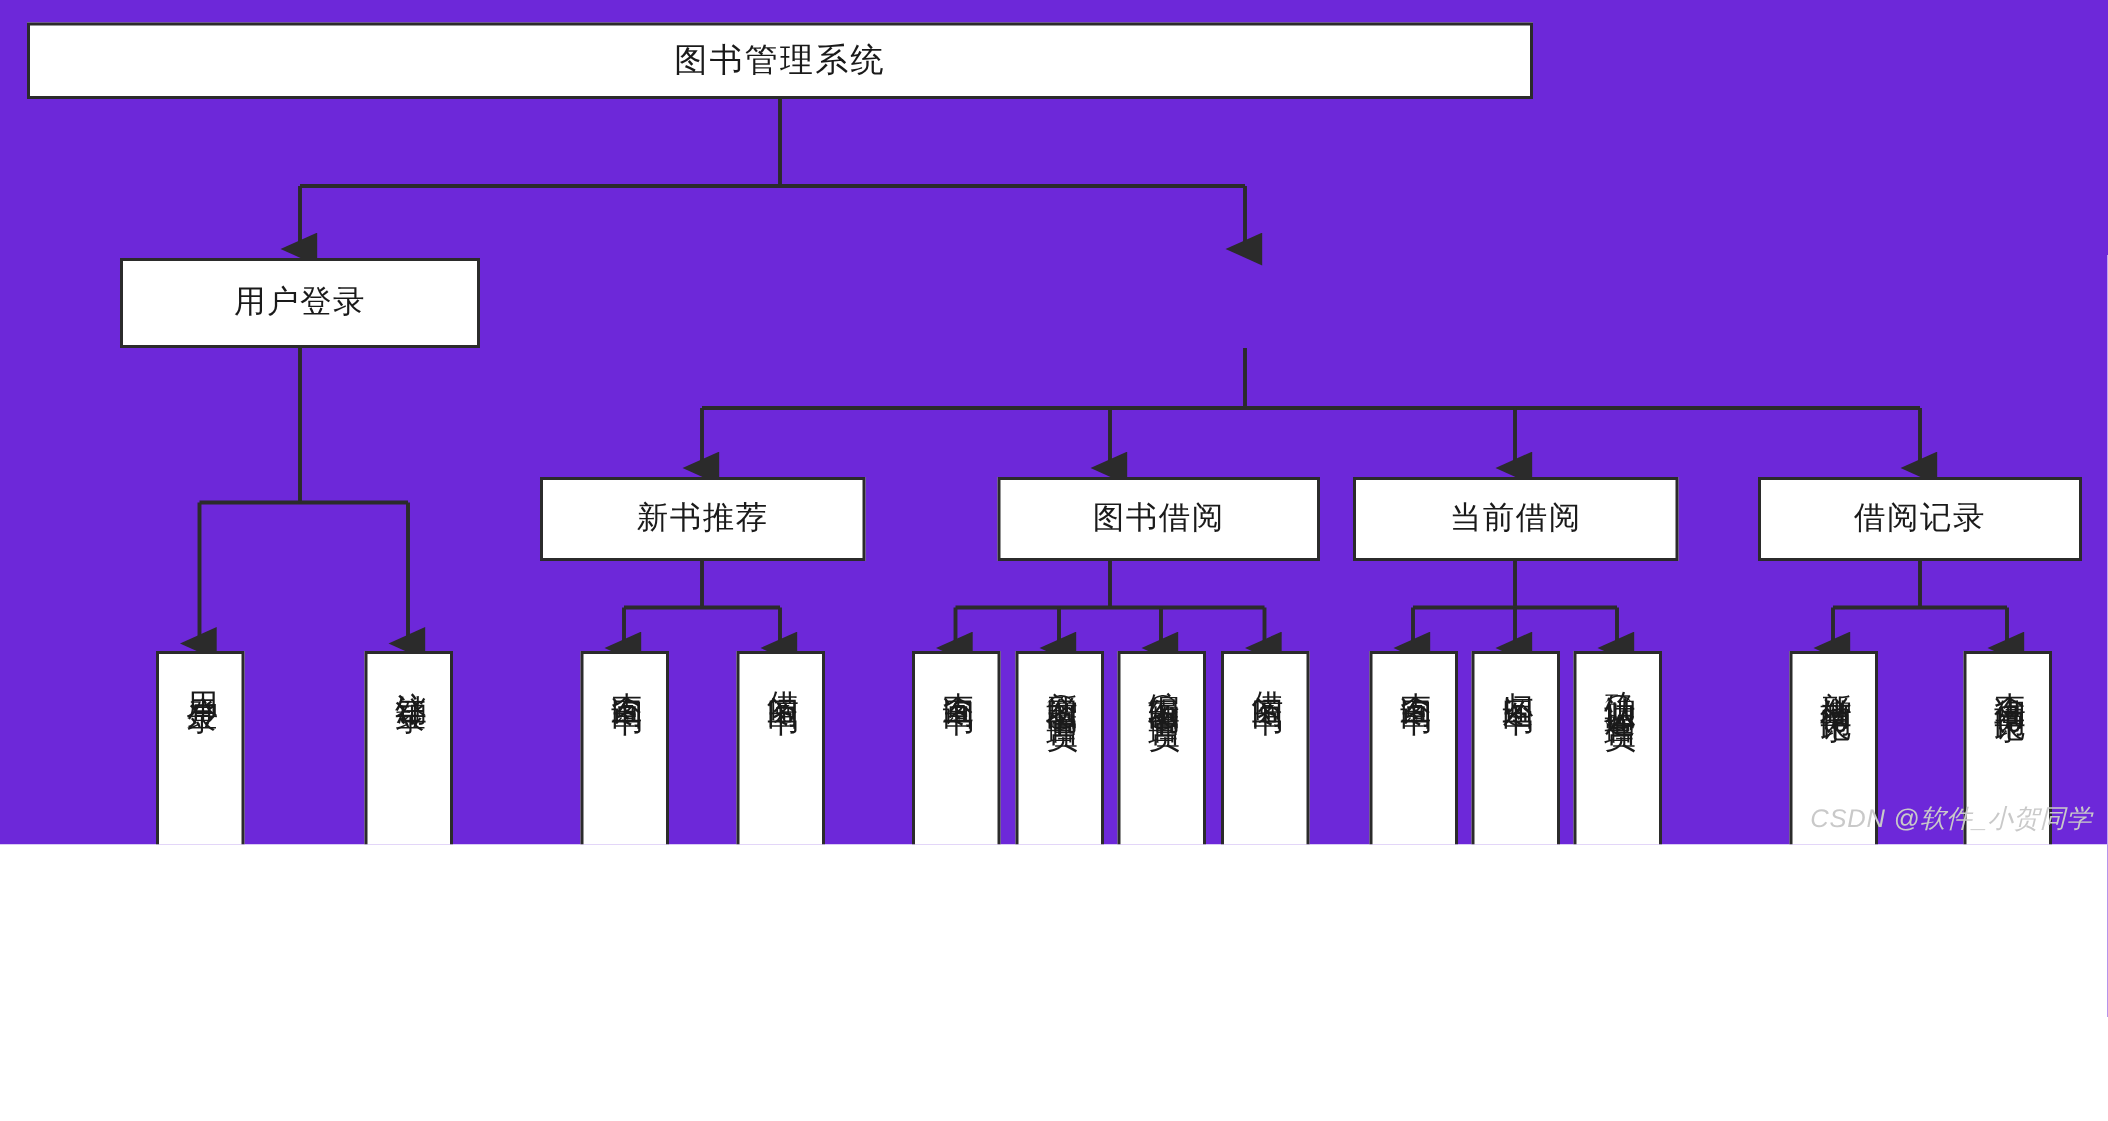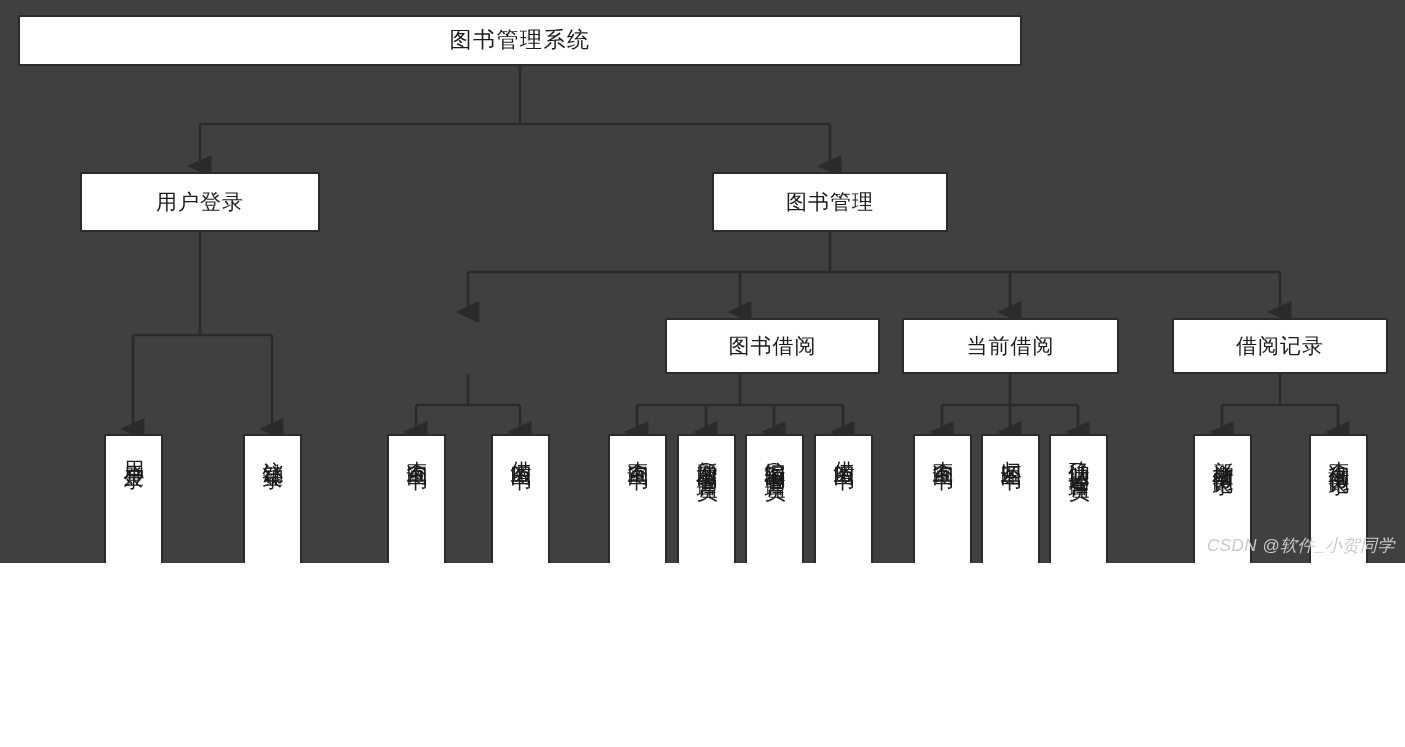--- a/index.html
+++ b/index.html
@@ -8,21 +8,21 @@
     background: #ffffff;
   }
   body {
     font-family: "Liberation Sans", "DejaVu Sans", sans-serif;
     -webkit-font-smoothing: antialiased;
   }
   #canvas {
     position: relative;
     width: 1405px;
     height: 563px;
-    background: #404040;
+    background: #6d28d9;
     overflow: hidden;
   }
   #wires {
     position: absolute;
     left: 0;
     top: 0;
     width: 1405px;
     height: 747px;
     pointer-events: none;
   }
@@ -129,24 +129,24 @@
   </svg>
 
   <div class="node node-h node-root" style="left:18px; top:15px; width:1004px; height:51px;">
     <span>图书管理系统</span>
   </div>
 
   <div class="node node-h" style="left:80px; top:172px; width:240px; height:60px;">
     <span>用户登录</span>
   </div>
 
-  <div class="node node-h" style="left:712px; top:172px; width:236px; height:60px;">
-    <span>图书管理</span>
-  </div>
-
+
+  <div class="node node-h" style="left:360px; top:318px; width:217px; height:56px;">
+    <span>新书推荐</span>
+  </div>
 
   <div class="node node-h" style="left:665px; top:318px; width:215px; height:56px;">
     <span>图书借阅</span>
   </div>
 
   <div class="node node-h" style="left:902px; top:318px; width:217px; height:56px;">
     <span>当前借阅</span>
   </div>
 
   <div class="node node-h" style="left:1172px; top:318px; width:216px; height:56px;">

